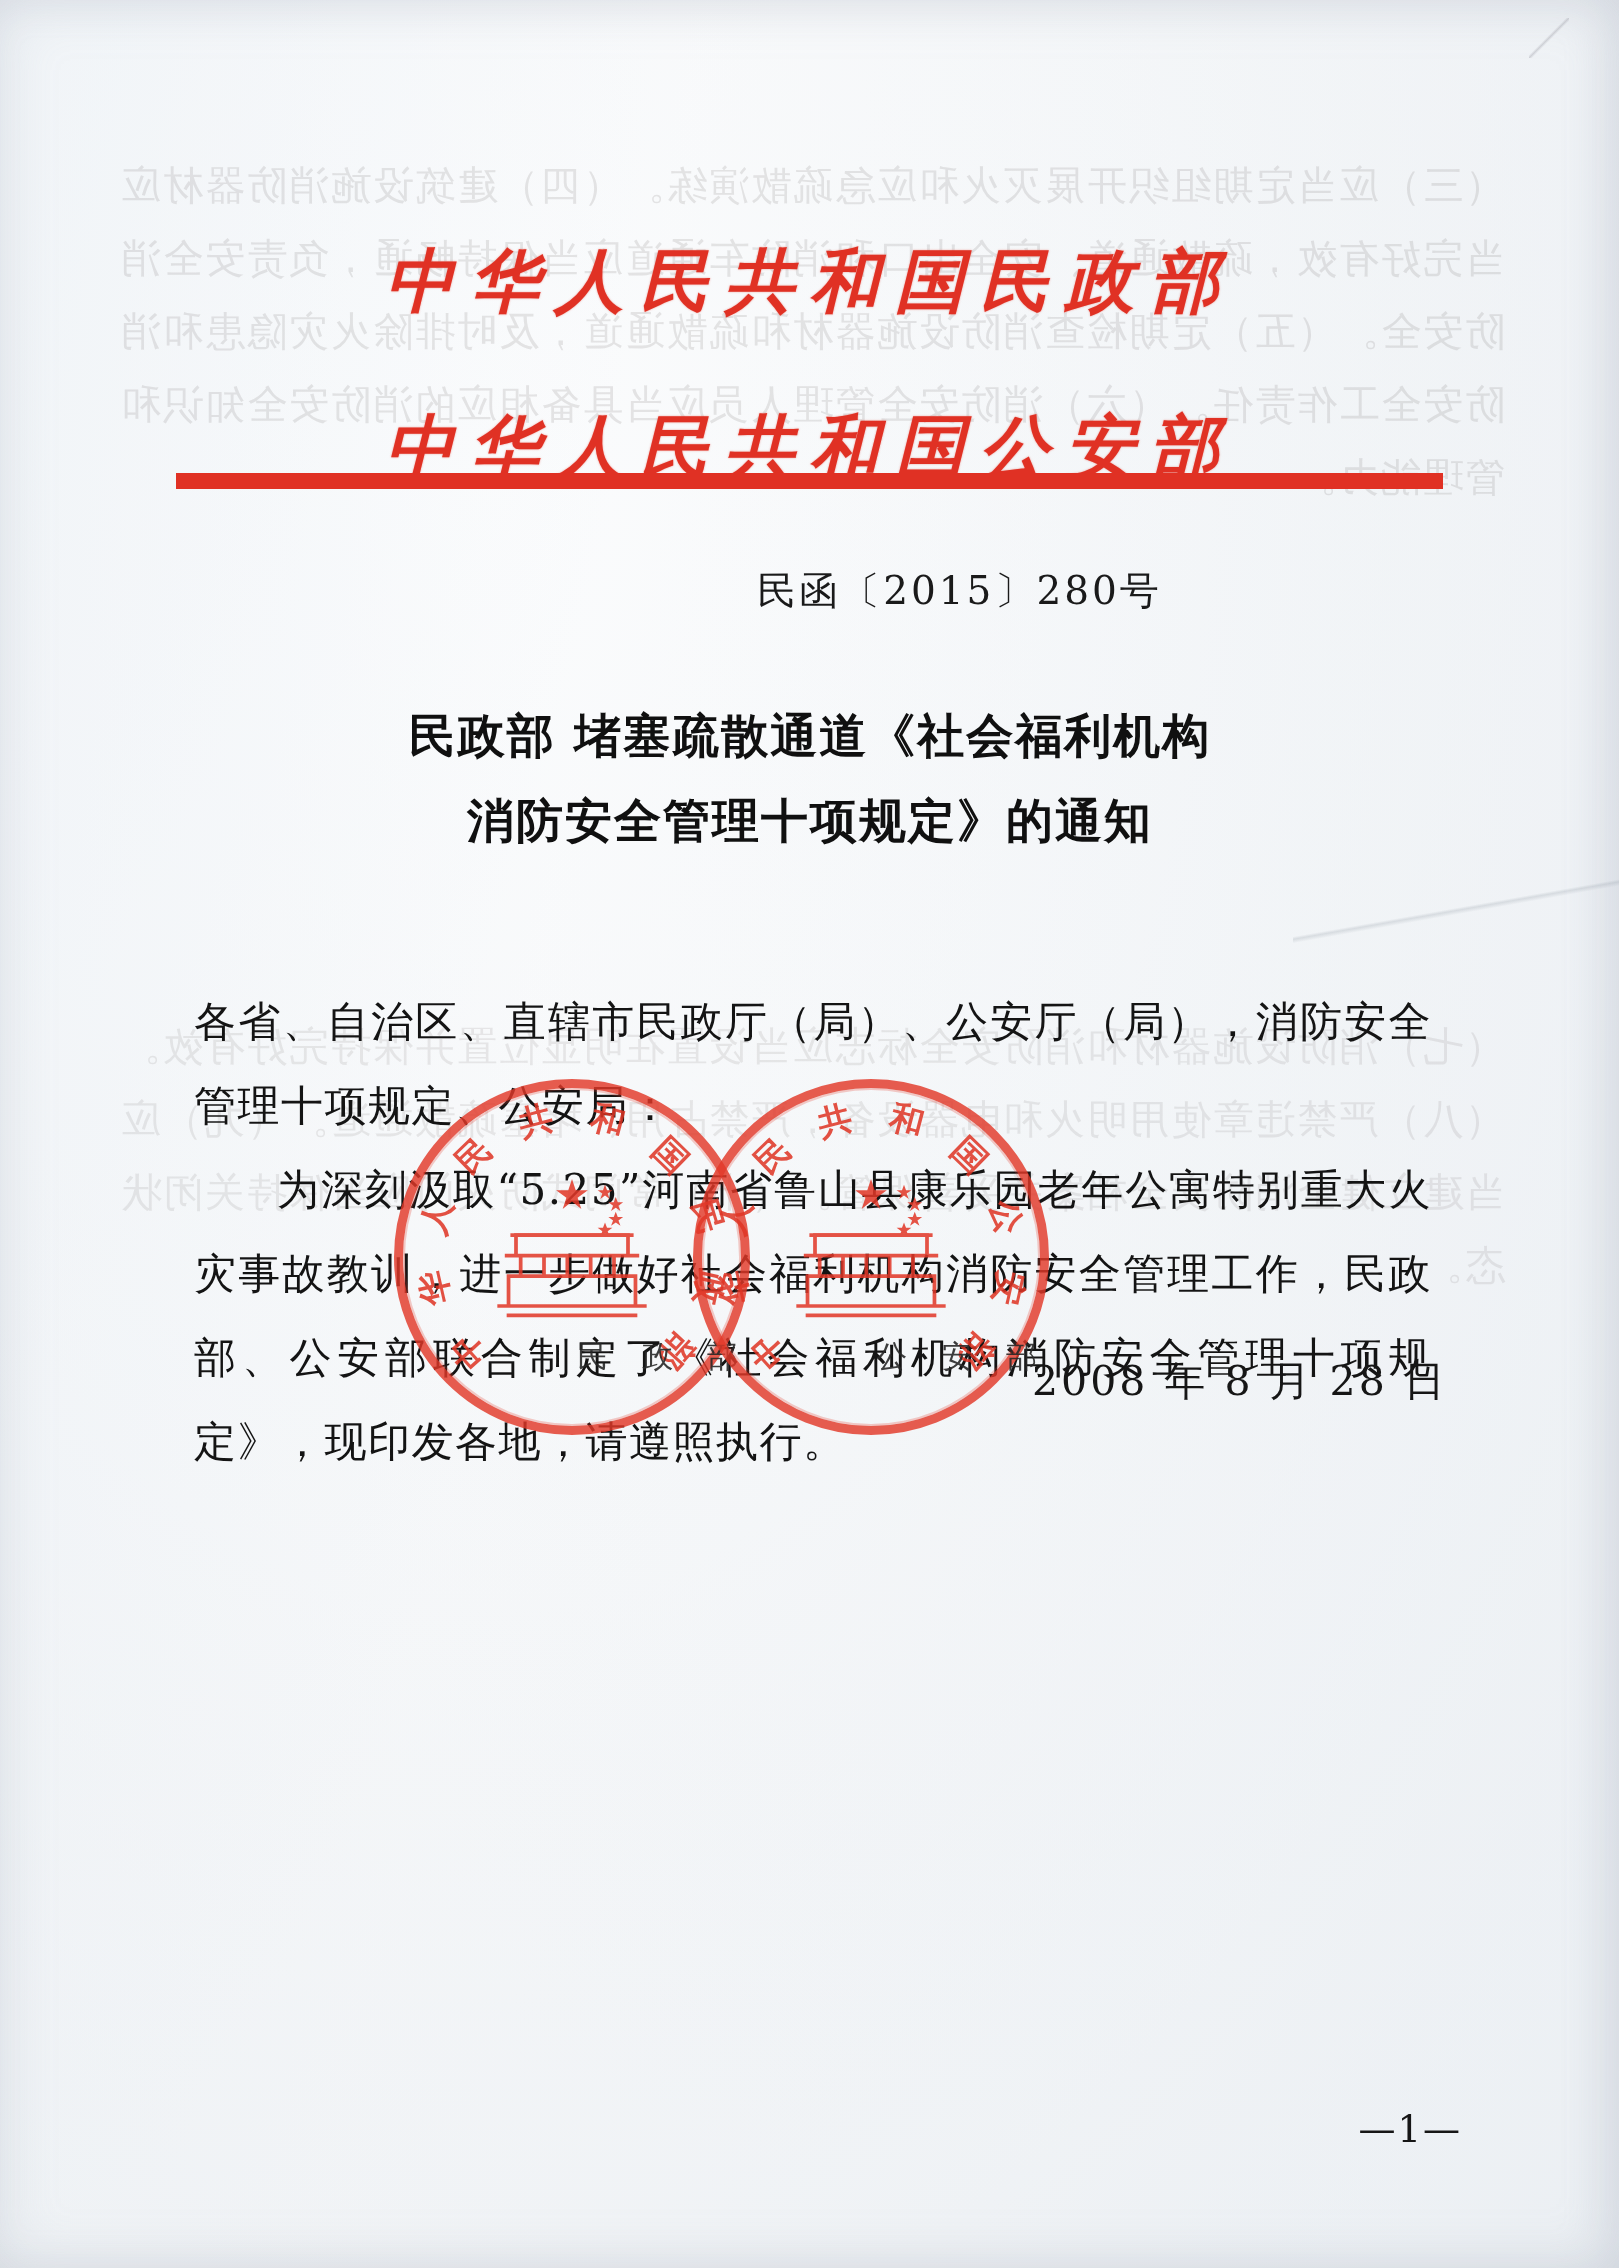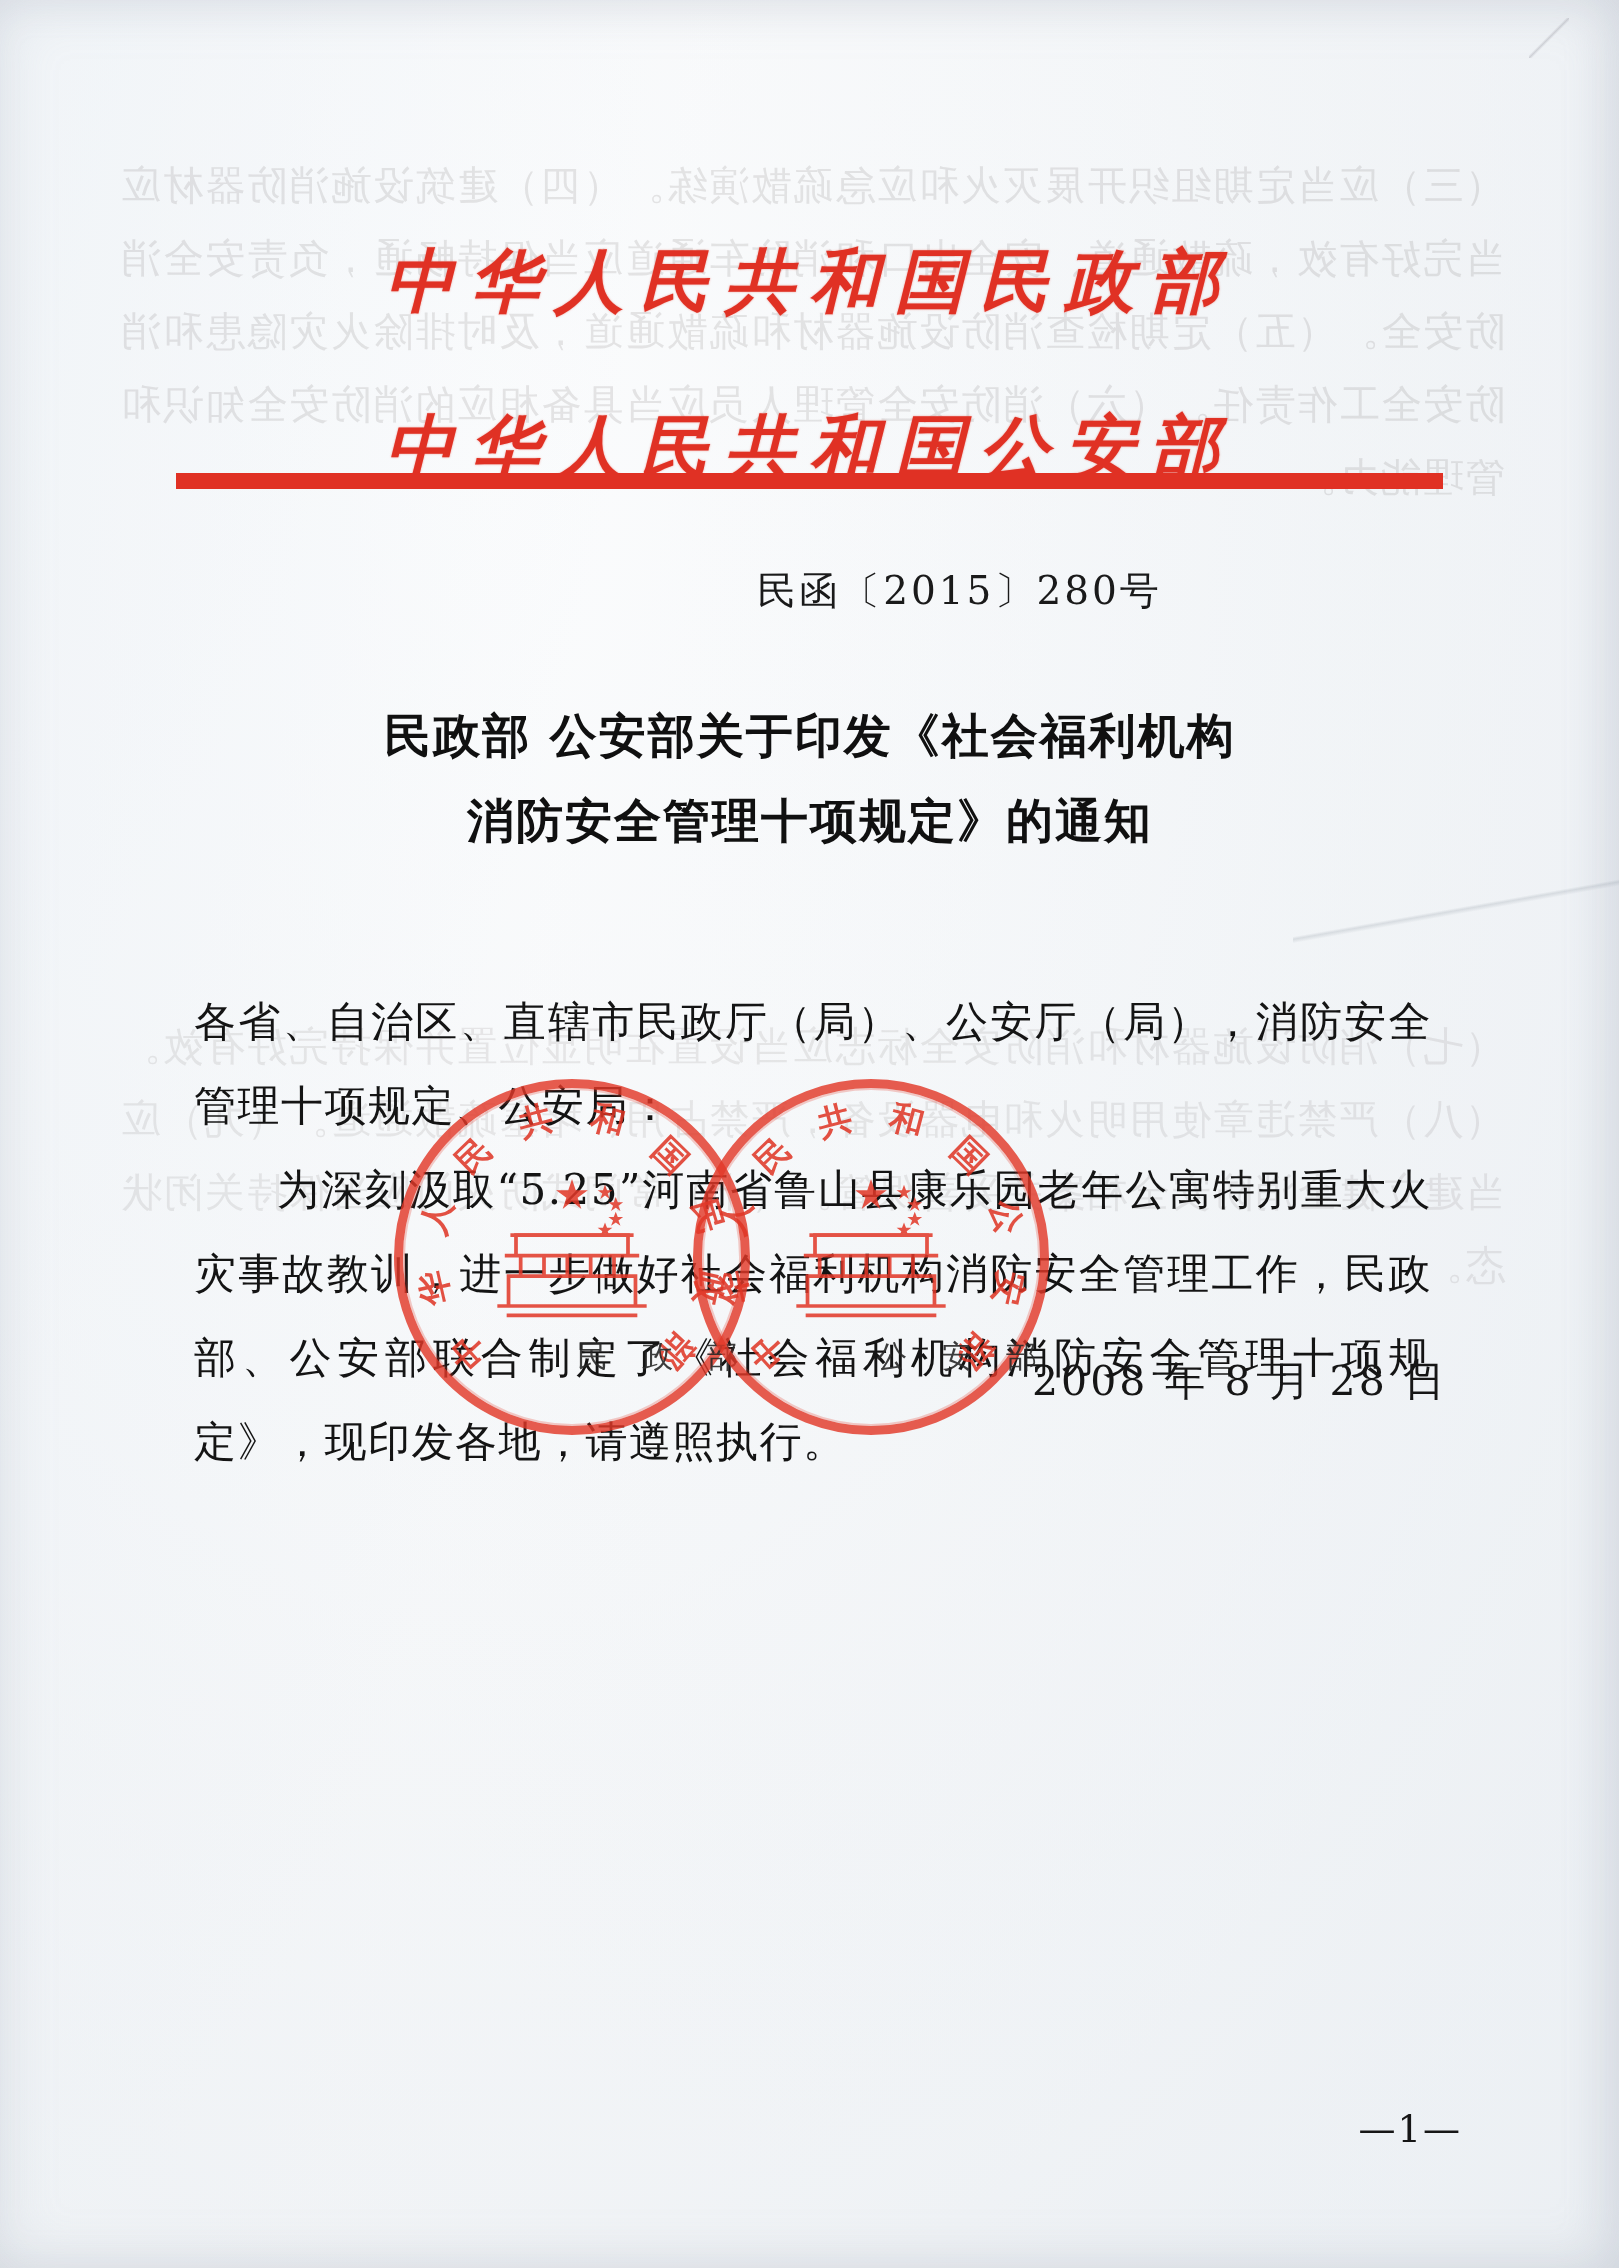--- a/index.html
+++ b/index.html
@@ -238,21 +238,21 @@
 
   <div class="content">
 
     <div class="header-title line1">中华人民共和国民政部</div>
     <div class="header-title line2">中华人民共和国公安部</div>
     <div class="header-rule"></div>
 
     <div class="doc-number">民函〔2015〕280号</div>
 
     <div class="doc-title">
-      <span class="t1">民政部 公安部关于印发《社会福利机构</span>
+      <span class="t1">民政部 堵塞疏散通道《社会福利机构</span>
       <span class="t2">消防安全管理十项规定》的通知</span>
     </div>
 
     <div class="body-text">
       <p>各省、自治区、直辖市民政厅（局）、公安厅（局），消防安全管理十项规定、公安局：</p>
       <p class="indent">为深刻汲取“5.25”河南省鲁山县康乐园老年公寓特别重大火灾事故教训，进一步做好社会福利机构消防安全管理工作，民政部、公安部联合制定了《社会福利机构消防安全管理十项规定》，现印发各地，请遵照执行。</p>
     </div>
 
     <div class="seal seal-left">
       <div class="seal-ring"></div>

